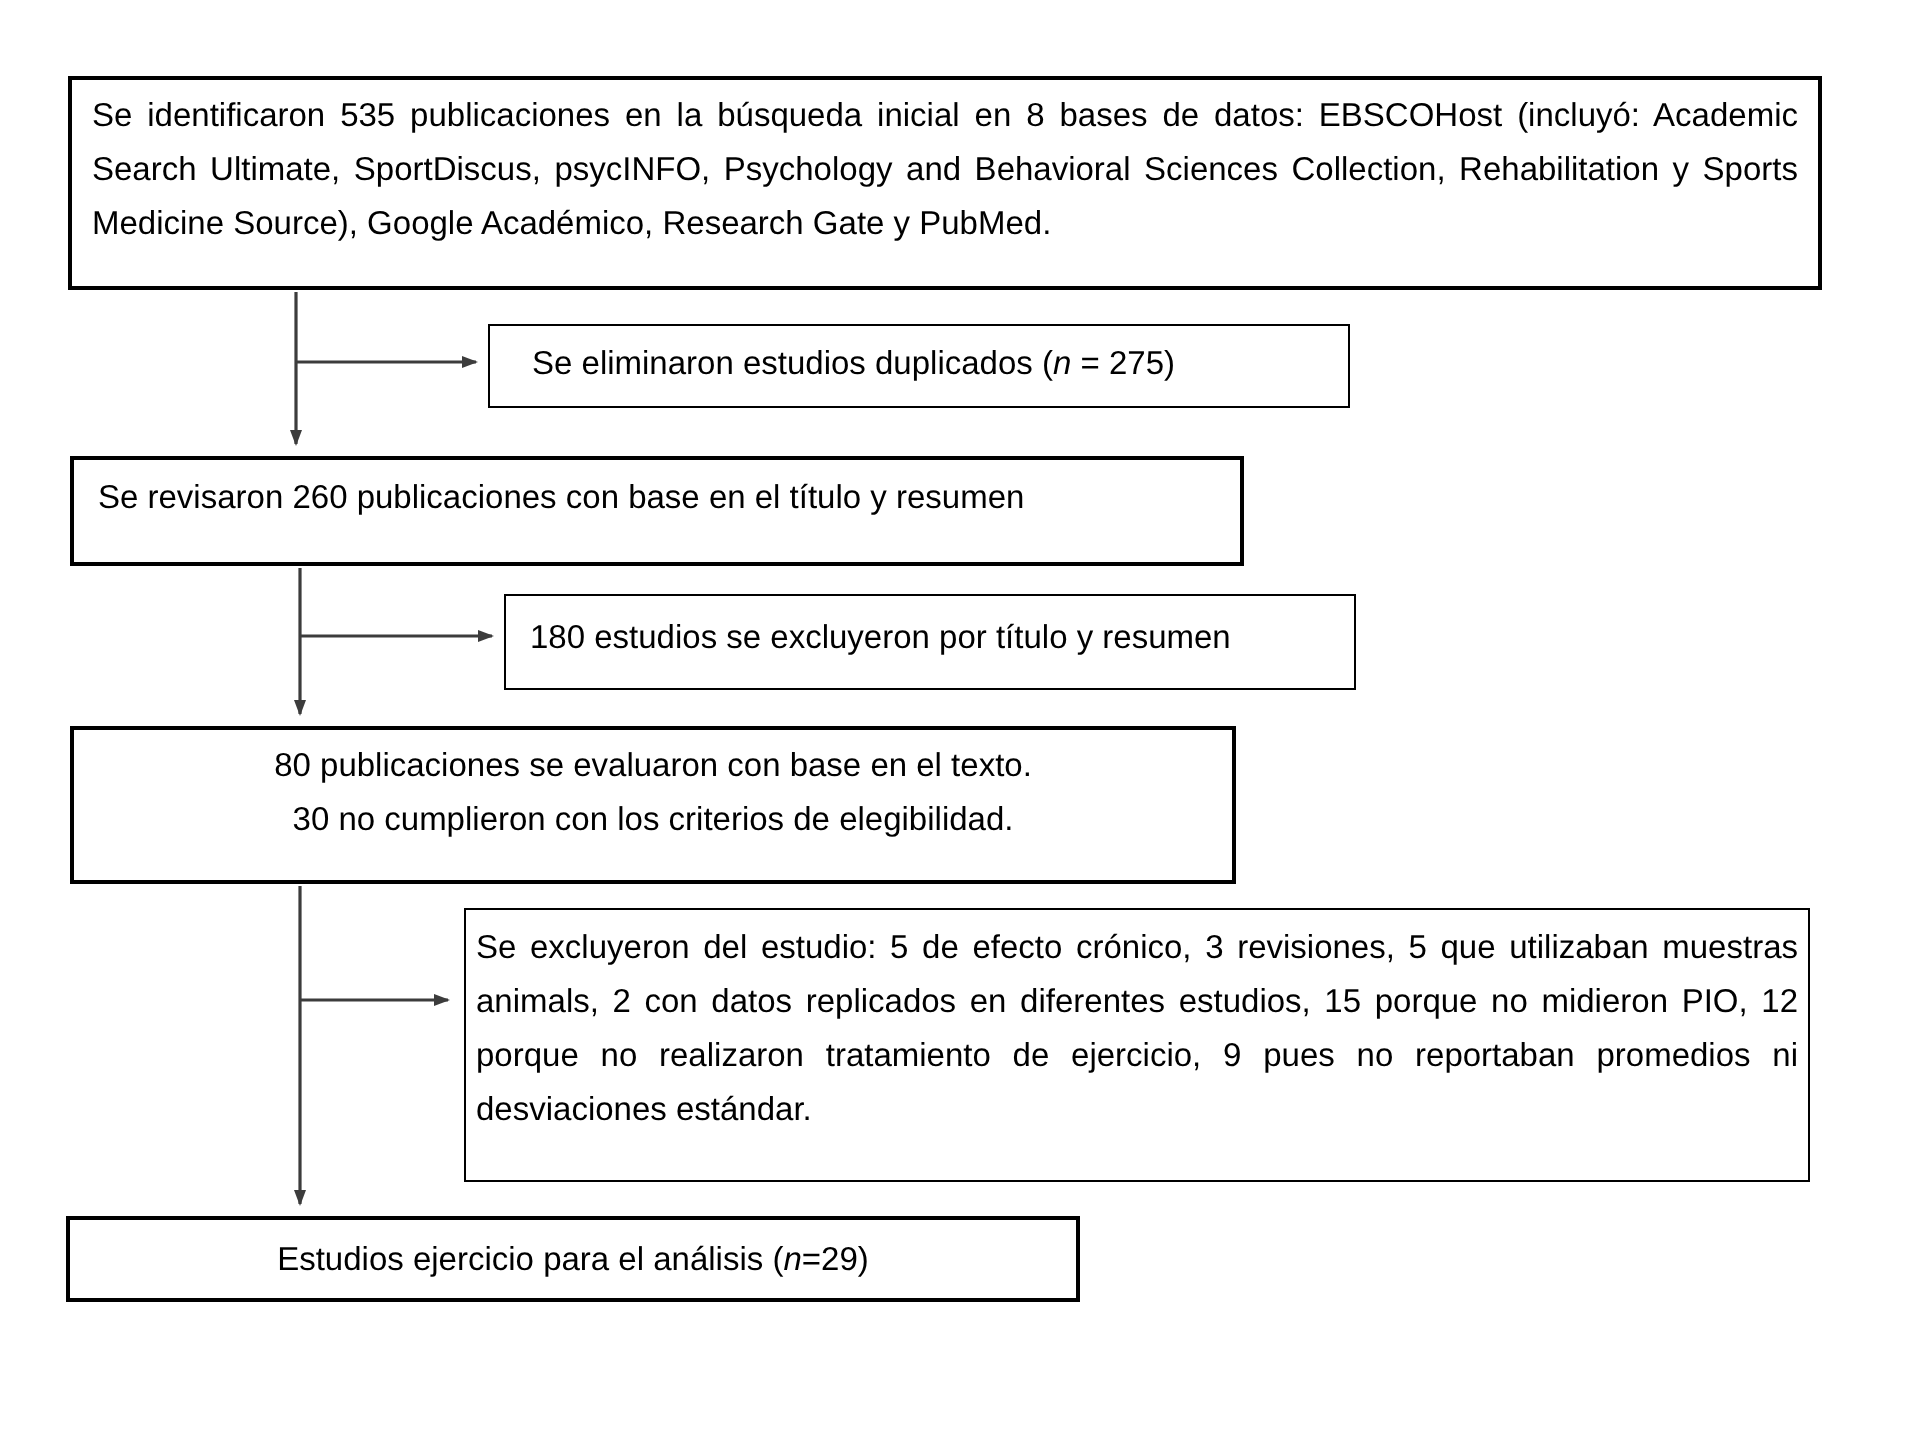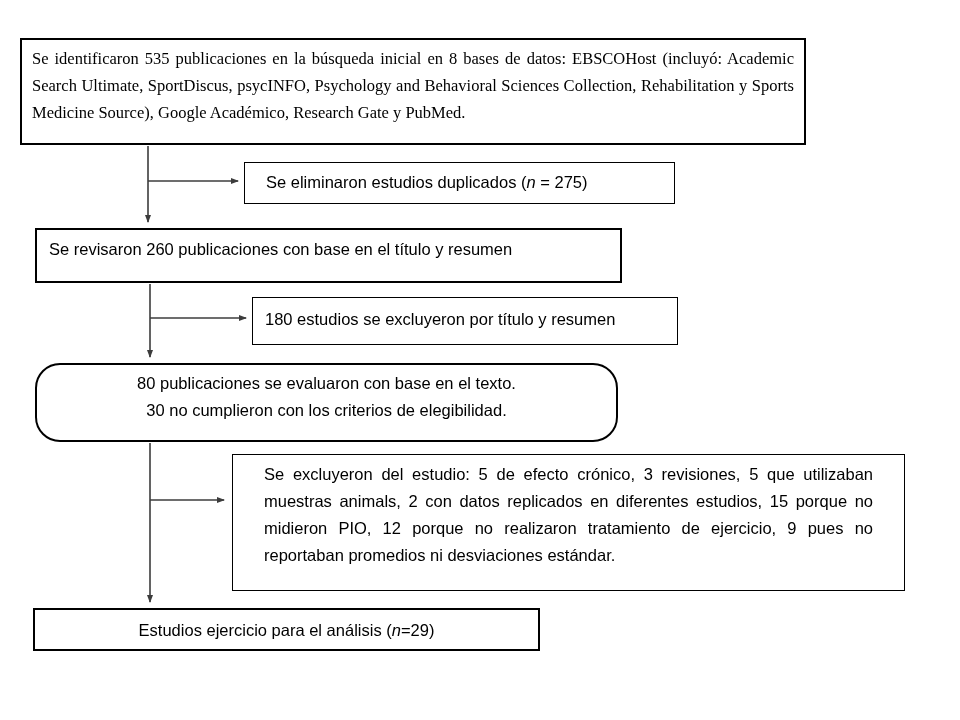--- a/index.html
+++ b/index.html
@@ -23,44 +23,42 @@
     line-height: 27px;
     color: #000000;
   }
   .box.thin { border-width: 1px; }
   .justify { text-align: justify; }
   .center  { text-align: center; }
   .left    { text-align: left; }
   i { font-style: italic; }
 
   #box-identified {
-    left: 20px; top: 38px; width: 786px; height: 107px;
+    left: 34px; top: 38px; width: 877px; height: 107px;
     padding: 5px 10px;
-    font-family: Liberation Serif, serif;
   }
   #box-duplicates {
     left: 244px; top: 162px; width: 431px; height: 42px;
     padding: 6px 21px;
   }
   #box-title-review {
     left: 35px; top: 228px; width: 587px; height: 55px;
     padding: 6px 12px;
   }
   #box-excluded-title {
     left: 252px; top: 297px; width: 426px; height: 48px;
     padding: 8px 12px;
   }
   #box-fulltext {
     left: 35px; top: 363px; width: 583px; height: 79px;
     padding: 5px 12px;
-    border-radius: 25px;
   }
   #box-excluded-detail {
     left: 232px; top: 454px; width: 673px; height: 137px;
-    padding: 6px 31px;
+    padding: 6px 5px;
   }
   #box-included {
     left: 33px; top: 608px; width: 507px; height: 43px;
     padding: 7px 12px;
   }
   svg.connectors {
     position: absolute;
     left: 0; top: 0;
     width: 960px; height: 720px;
     pointer-events: none;

